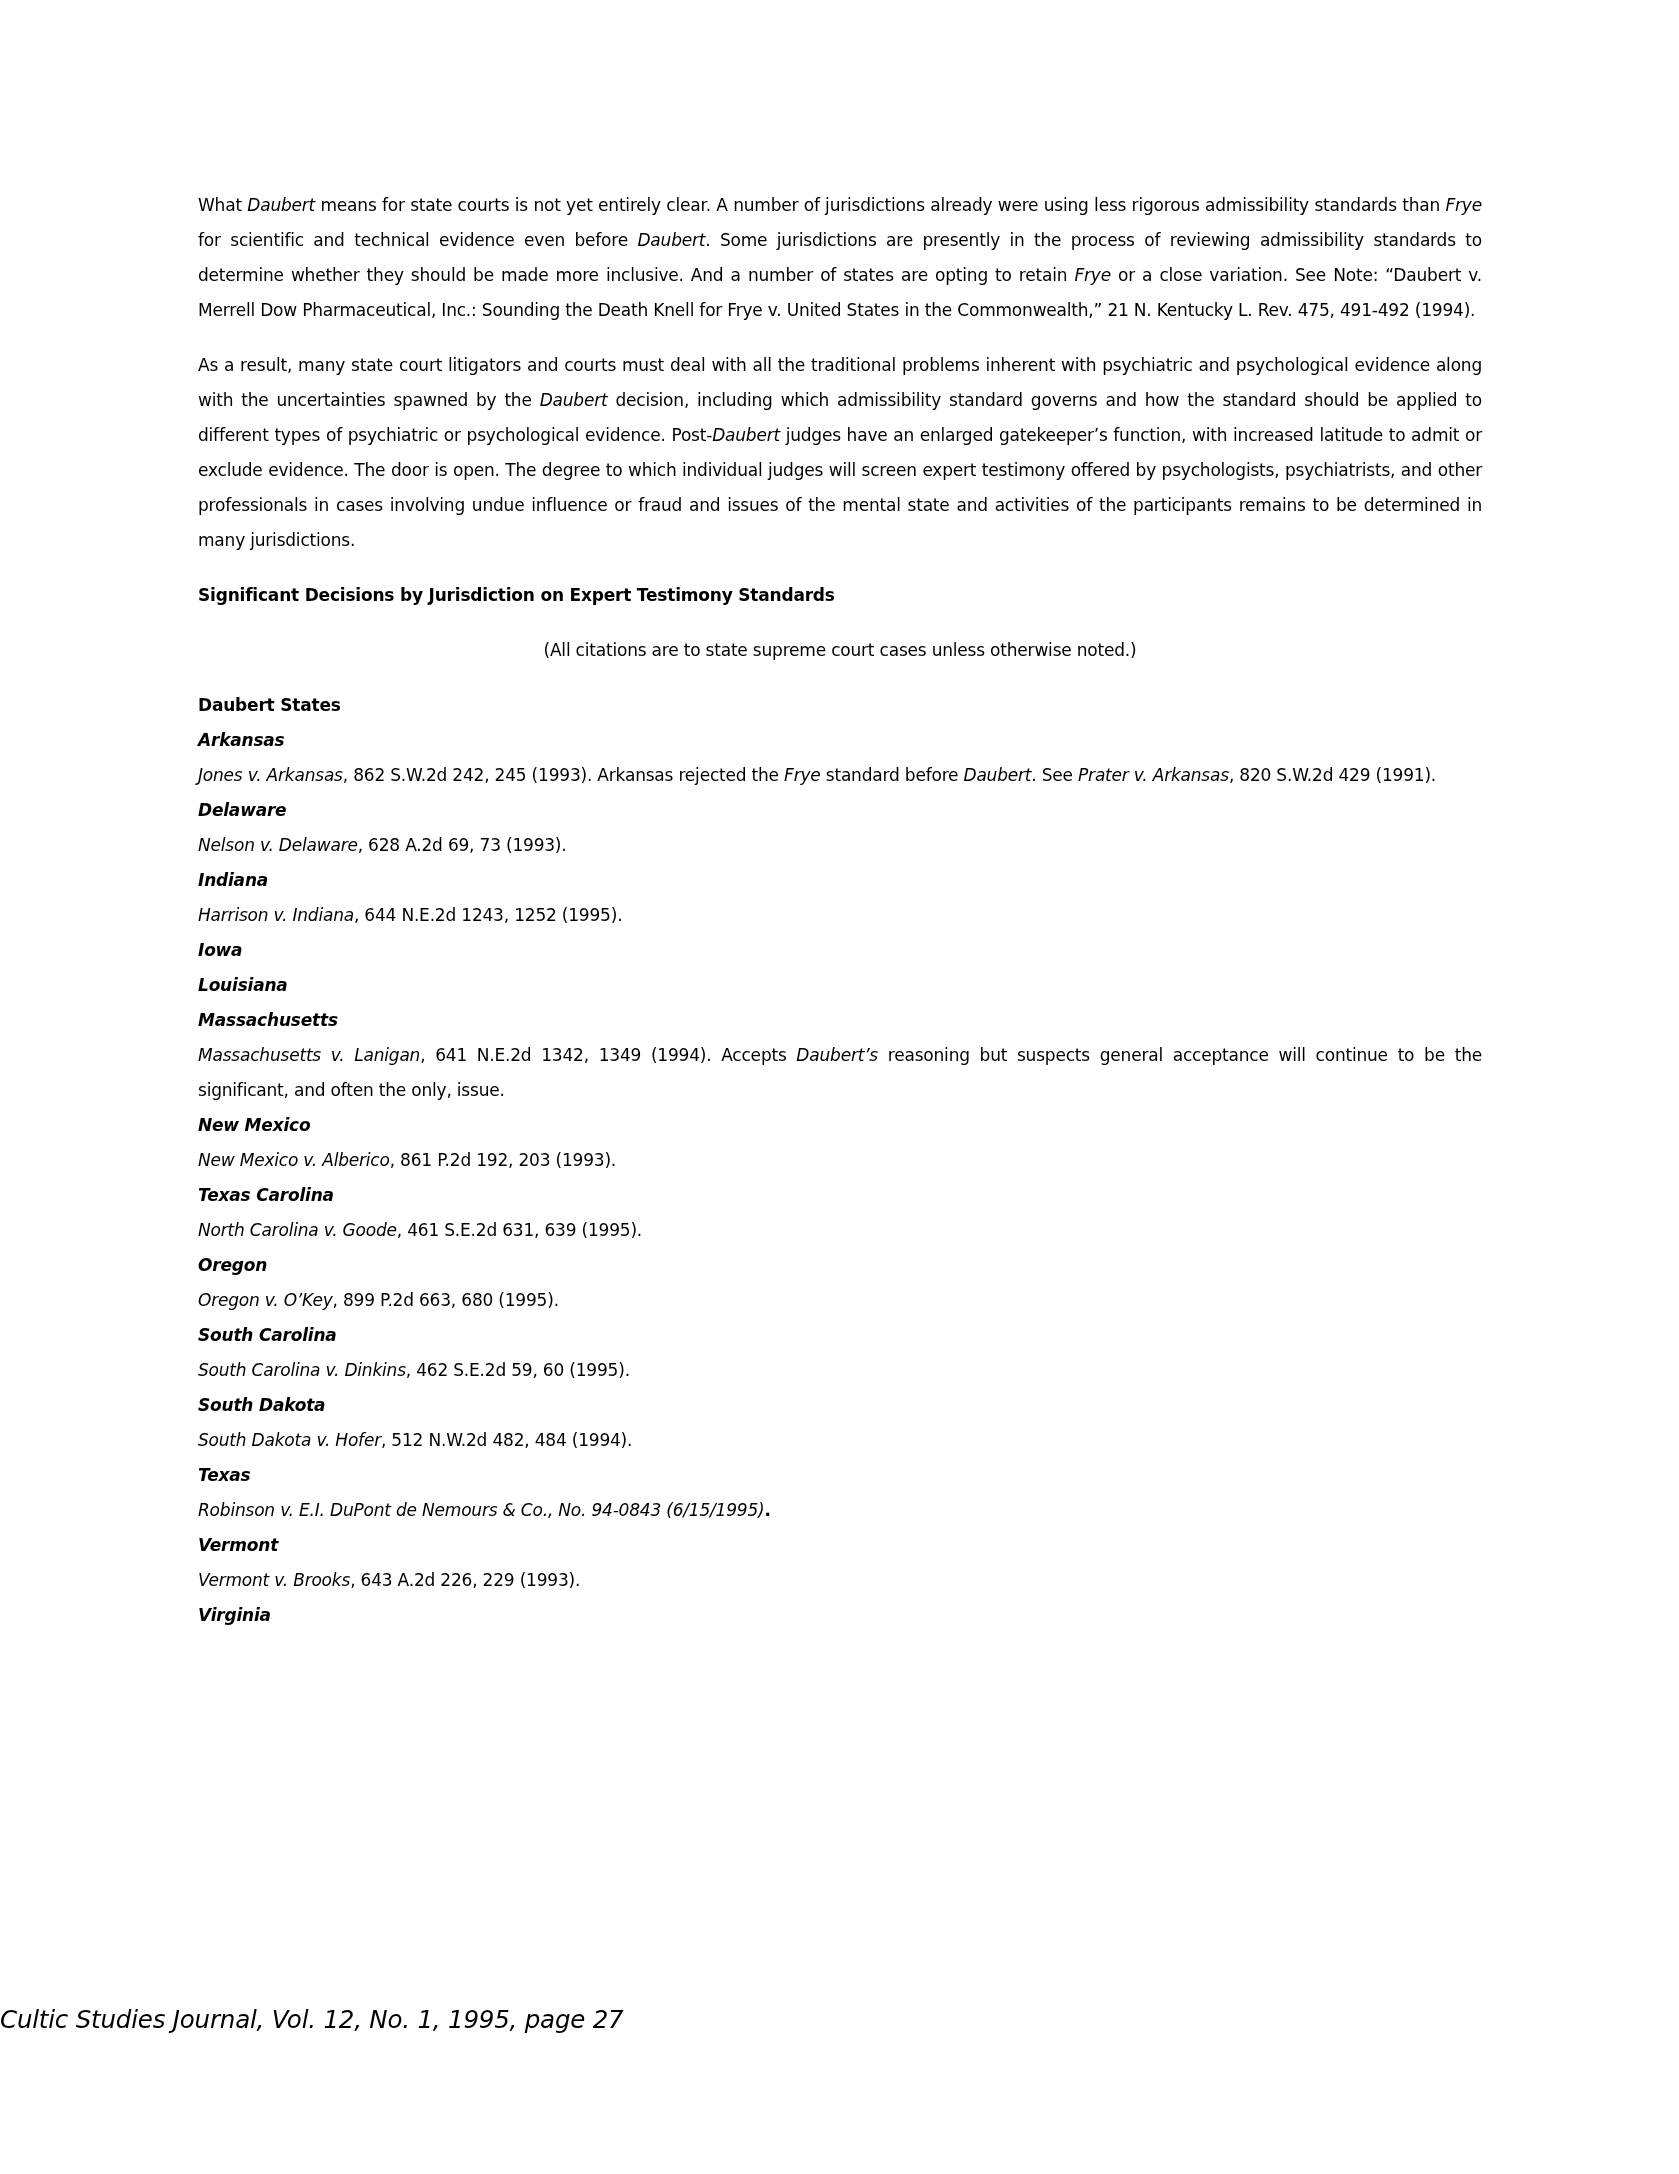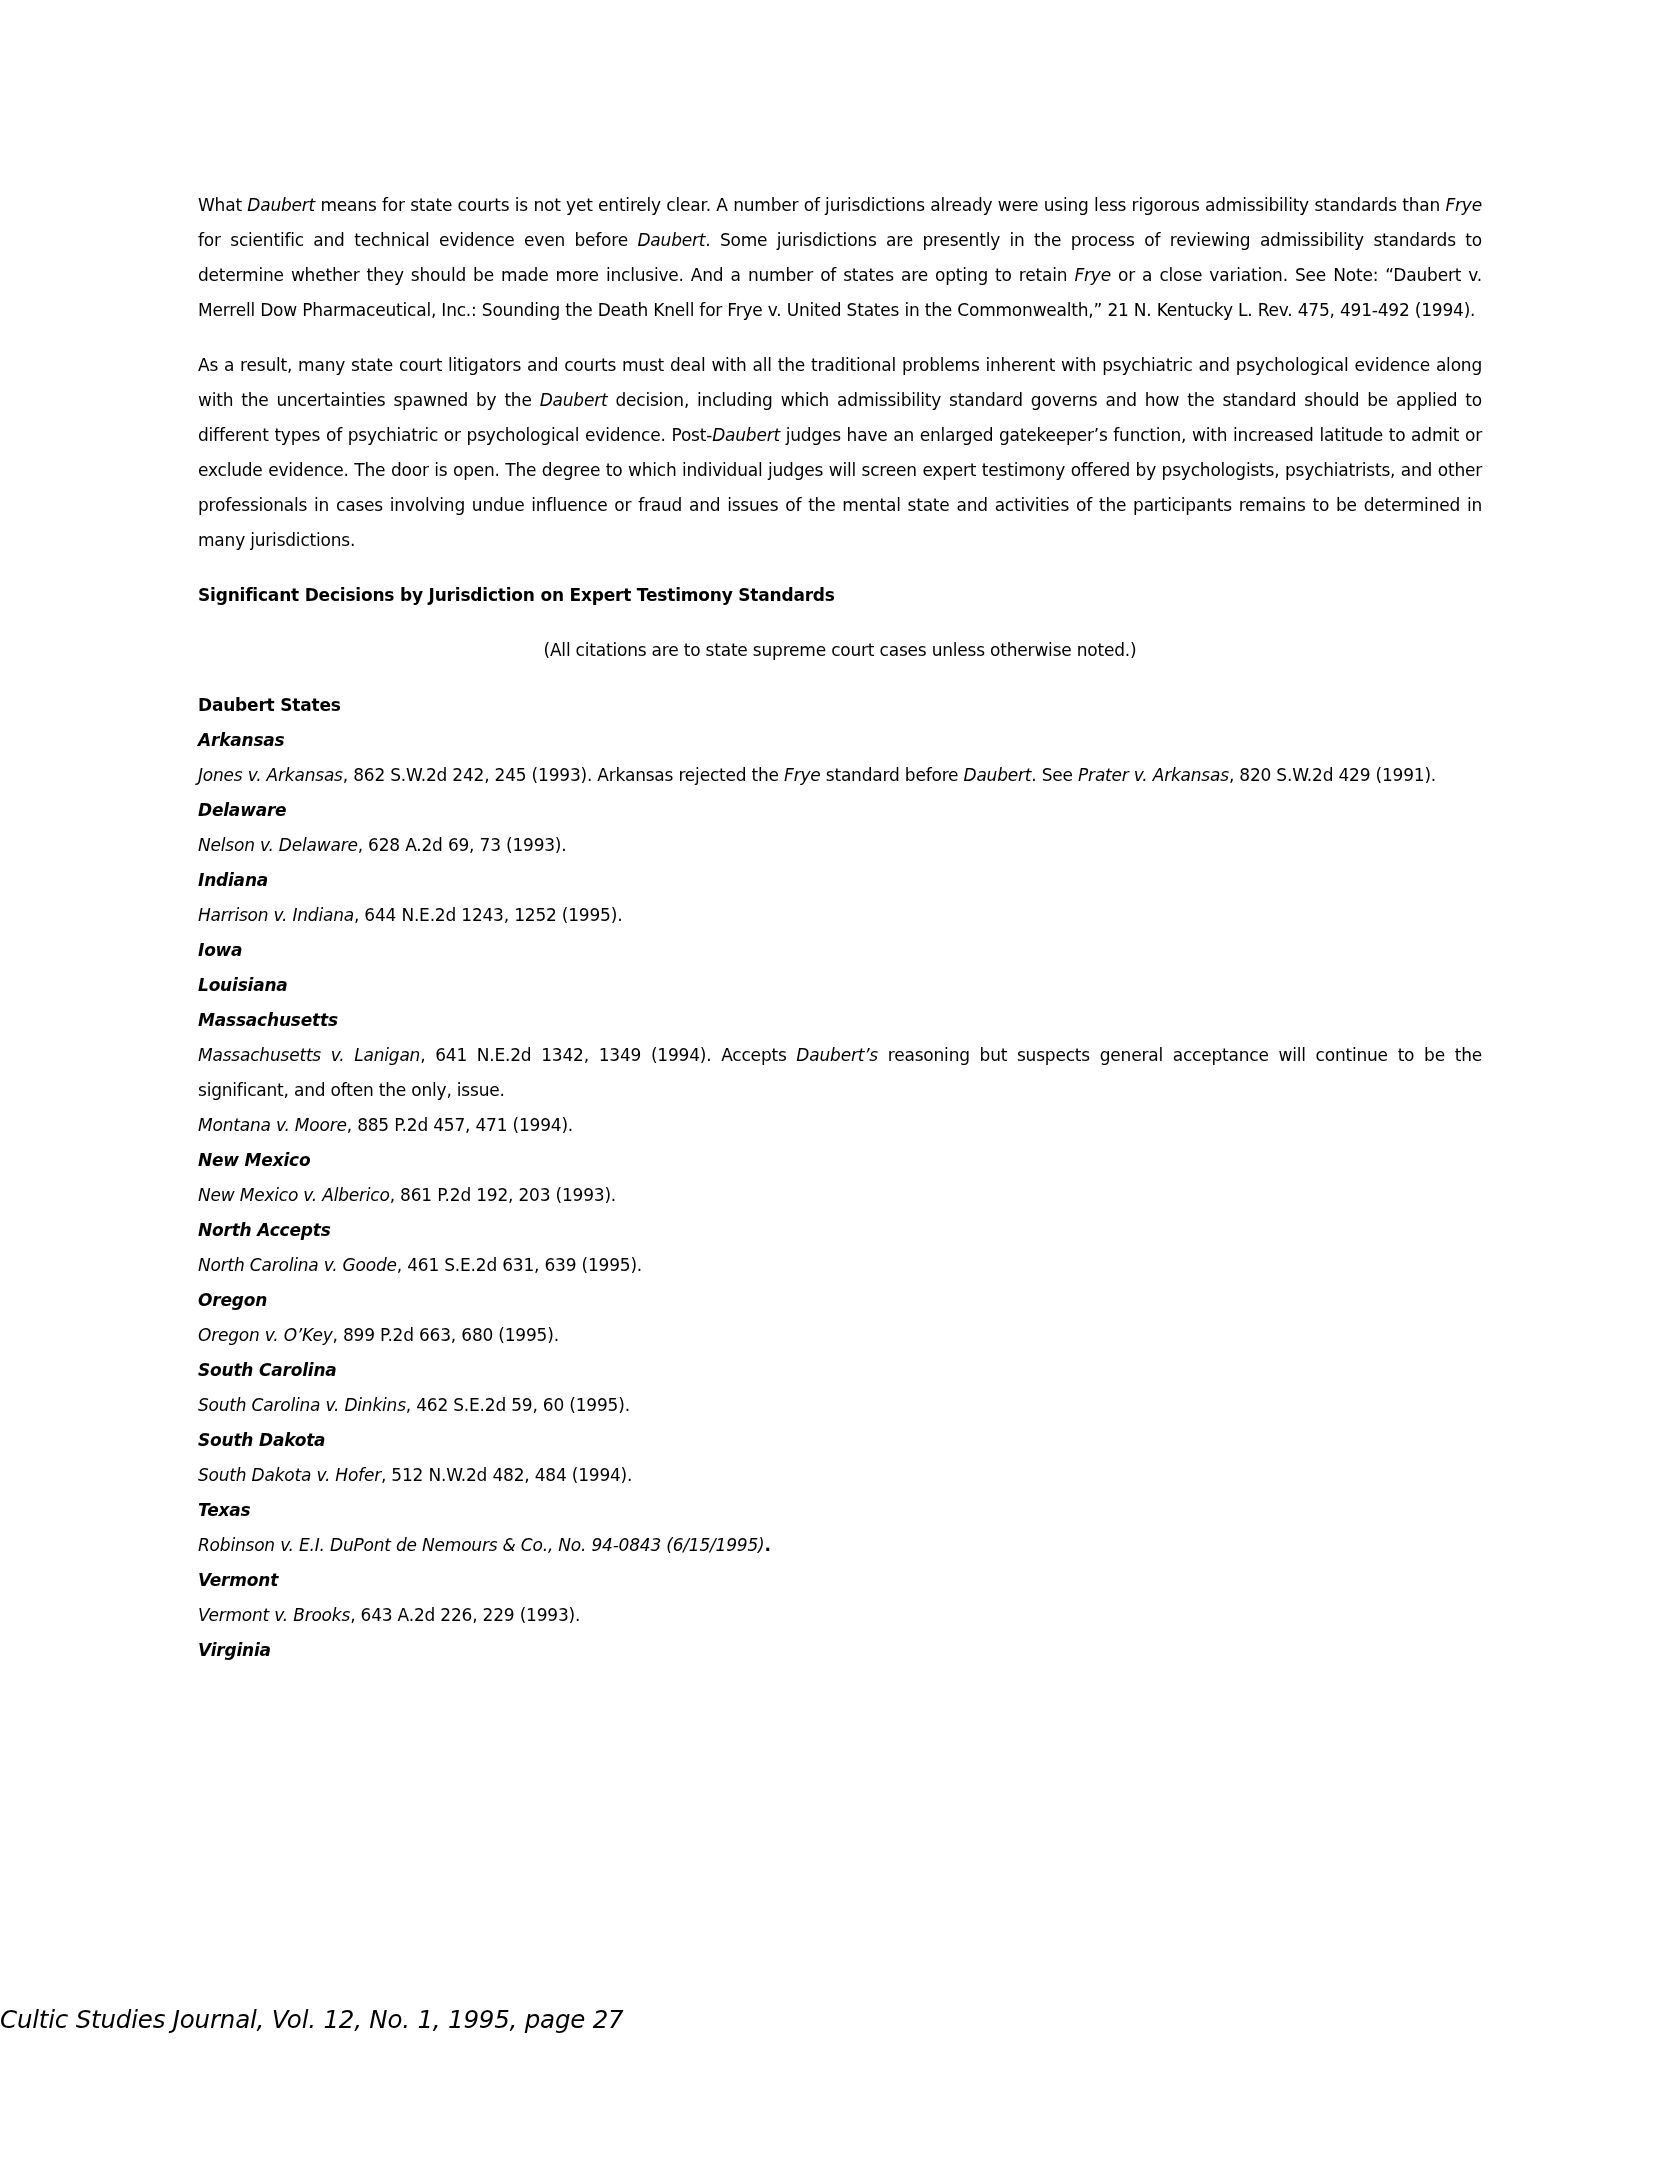--- a/index.html
+++ b/index.html
@@ -76,24 +76,23 @@
       <p class="blk state"><span>Arkansas</span></p>
       <p class="blk case"><span class="it">Jones v. Arkansas</span><span>, 862 S.W.2d 242, 245 (1993). Arkansas rejected the </span><span class="it">Frye</span><span> standard before </span><span class="it">Daubert</span><span>. See </span><span class="it">Prater v. Arkansas</span><span>, 820 S.W.2d 429 (1991).</span></p>
       <p class="blk state"><span>Delaware</span></p>
       <p class="blk case"><span class="it">Nelson v. Delaware</span><span>, 628 A.2d 69, 73 (1993).</span></p>
       <p class="blk state"><span>Indiana</span></p>
       <p class="blk case"><span class="it">Harrison v. Indiana</span><span>, 644 N.E.2d 1243, 1252 (1995).</span></p>
       <p class="blk state"><span>Iowa</span></p>
       <p class="blk state"><span>Louisiana</span></p>
       <p class="blk state"><span>Massachusetts</span></p>
       <p class="blk case"><span class="it">Massachusetts v. Lanigan</span><span>, 641 N.E.2d 1342, 1349 (1994). Accepts </span><span class="it">Daubert’s</span><span> reasoning but suspects general acceptance will continue to be the significant, and often the only, issue.</span></p>
-      <p class="blk case"><span class="it">Montana v. Moore</span><span>, 885 P.2d 457, 471 (1994).</span></p>
       <p class="blk state"><span>New Mexico</span></p>
       <p class="blk case"><span class="it">New Mexico v. Alberico</span><span>, 861 P.2d 192, 203 (1993).</span></p>
-      <p class="blk state"><span>North Accepts</span></p>
+      <p class="blk state"><span>Texas Carolina</span></p>
       <p class="blk case"><span class="it">North Carolina v. Goode</span><span>, 461 S.E.2d 631, 639 (1995).</span></p>
       <p class="blk state"><span>Oregon</span></p>
       <p class="blk case"><span class="it">Oregon v. O’Key</span><span>, 899 P.2d 663, 680 (1995).</span></p>
       <p class="blk state"><span>South Carolina</span></p>
       <p class="blk case"><span class="it">South Carolina v. Dinkins</span><span>, 462 S.E.2d 59, 60 (1995).</span></p>
       <p class="blk state"><span>South Dakota</span></p>
       <p class="blk case"><span class="it">South Dakota v. Hofer</span><span>, 512 N.W.2d 482, 484 (1994).</span></p>
       <p class="blk state"><span>Texas</span></p>
       <p class="blk case"><span class="it">Robinson v. E.I. DuPont de Nemours &amp; Co., No. 94-0843 (6/15/1995)</span><span class="bd">.</span></p>
       <p class="blk state"><span>Vermont</span></p>

